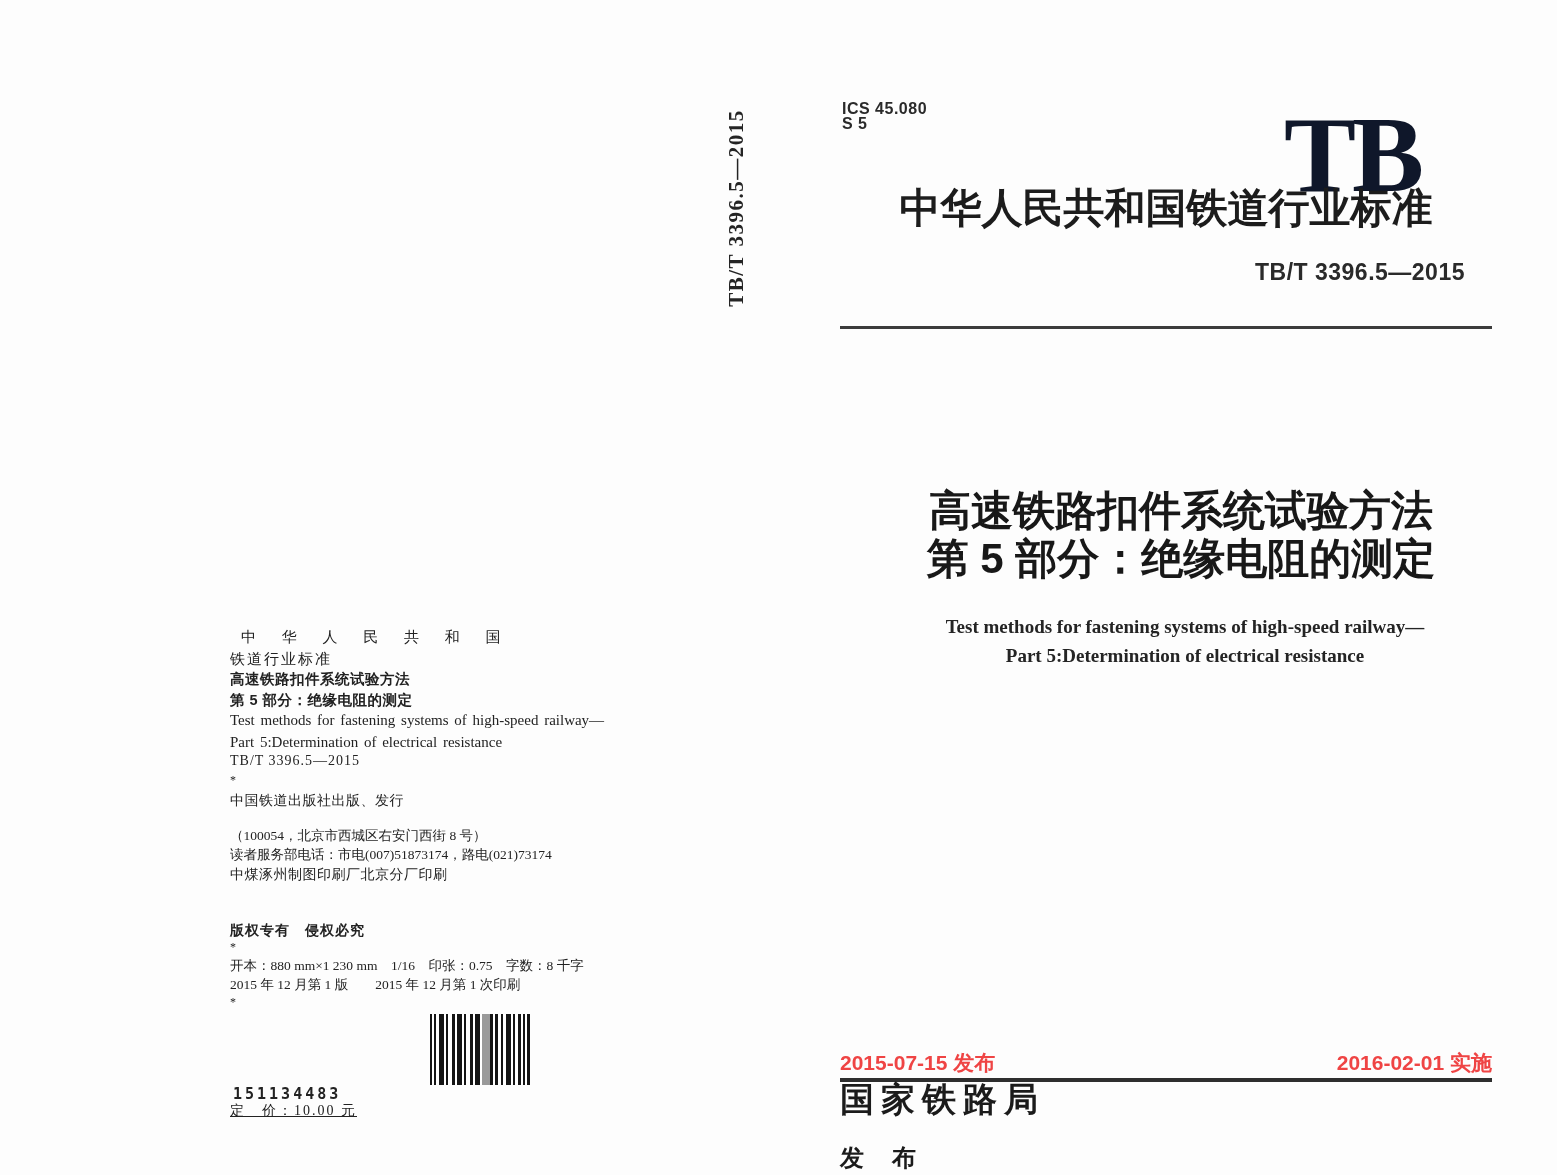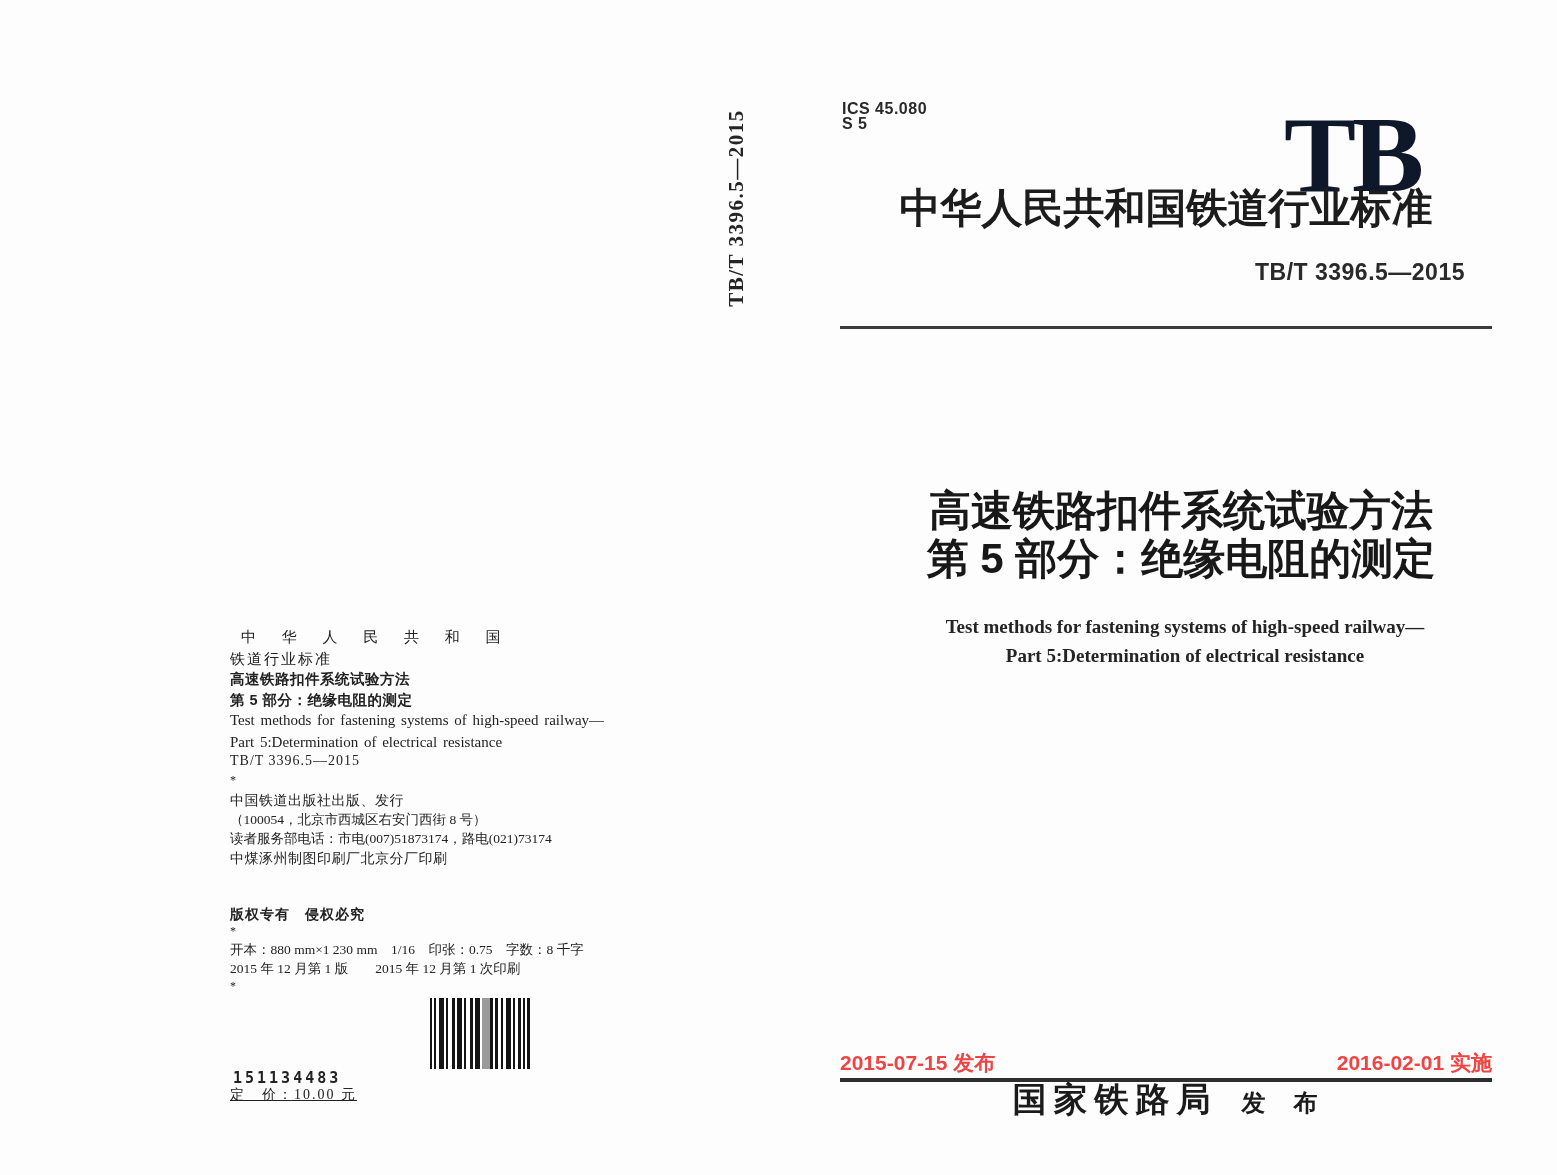--- a/index.html
+++ b/index.html
@@ -21,21 +21,21 @@
   .colophon{position:absolute;left:0;top:628px;width:500px;text-align:left;color:#222;}
   .col-row{display:block;white-space:nowrap;}
   .cr-country{height:22px;line-height:22px;font:15px var(--serif);letter-spacing:11px;padding-left:11px;}
   .cr-type{height:20px;line-height:20px;font:15px var(--serif);letter-spacing:2px;}
   .cr-cn{height:21px;line-height:21px;font:bold 14.5px var(--sans);letter-spacing:0.5px;}
   .cr-en1{height:22px;line-height:22px;font:15px var(--serif);word-spacing:2px;}
   .cr-en2{height:19px;line-height:19px;font:15px var(--serif);word-spacing:2px;}
   .cr-tbno{height:20px;line-height:20px;font:14px var(--serif);letter-spacing:1px;}
   .cr-star1{height:19px;line-height:17px;font:12px var(--serif);}
   .cr-pub{height:19px;line-height:19px;font:14px var(--serif);letter-spacing:0.5px;}
-  .cr-addr{height:19px;line-height:19px;font:13.5px var(--serif);}
+  .cr-addr{height:19px;line-height:19px;font:13.5px var(--serif);margin-top:16px;}
   .cr-phone{height:20px;line-height:20px;font:13.5px var(--serif);}
   .cr-printer{height:16px;line-height:16px;font:14px var(--serif);letter-spacing:0.5px;}
   .cr-copy{height:18px;line-height:18px;font:bold 14px var(--sans);letter-spacing:1px;margin-top:40px;}
   .cr-star2{height:17px;line-height:15px;font:12px var(--serif);}
   .cr-format{height:19px;line-height:19px;font:13.5px var(--serif);}
   .cr-edition{height:19px;line-height:19px;font:13.5px var(--serif);}
   .cr-star3{height:19px;line-height:15px;font:12px var(--serif);}
   .barcode{
     width:100px;height:71px;margin:0 auto;
     background:linear-gradient(90deg,
@@ -77,21 +77,21 @@
   }
   .dates-row{
     position:absolute;left:0;top:1055px;width:652px;height:22px;
     display:flex;justify-content:space-between;align-items:flex-end;
     font:bold 21px var(--sans);color:#ef4444;
   }
   .rule-bottom{position:absolute;left:0;top:1078px;width:652px;height:4px;background:#2e2e2e;}
   .issuer-row{
     position:absolute;left:0;top:1082px;width:652px;
     display:flex;justify-content:center;align-items:baseline;gap:24px;
-    color:#1b1b1b;white-space:nowrap;
+    color:#1b1b1b;white-space:nowrap;flex-direction:column;
   }
   .issuer-name{font-family:var(--serif);font-weight:bold;font-size:34px;line-height:36px;letter-spacing:7px;}
   .issuer-action{font:bold 24px var(--sans);letter-spacing:2px;}
 </style>
 </head>
 <body>
 
 <div class="canvas">
 
   <section class="back-page">

